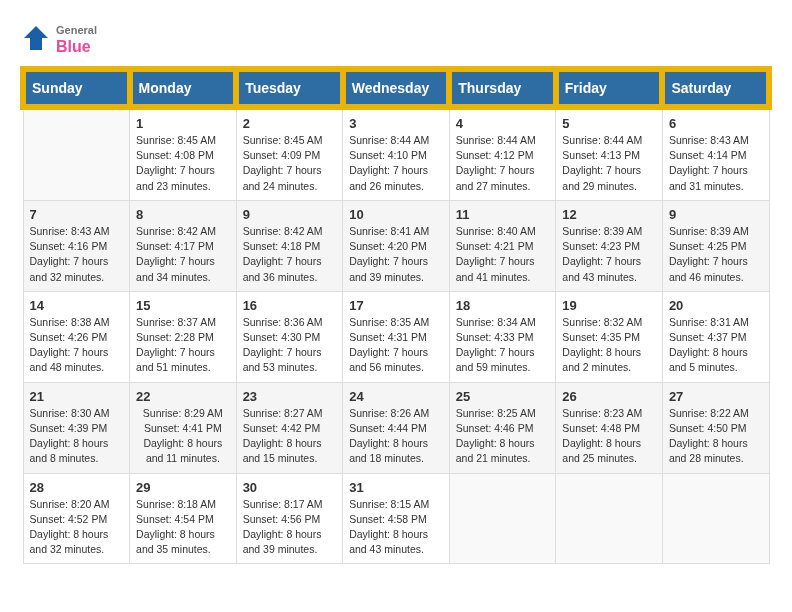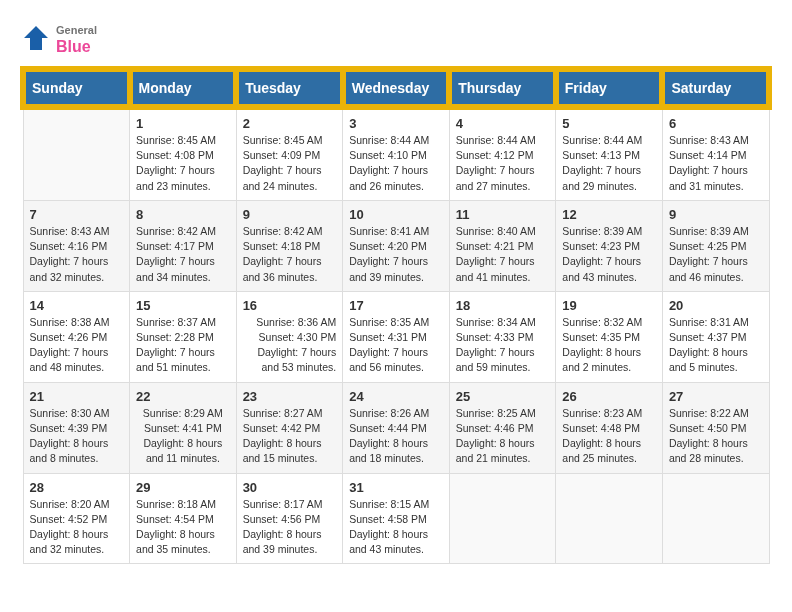--- a/index.html
+++ b/index.html
@@ -216,21 +216,21 @@
         </td>
         <td>
           <span class="day-num">15</span>
           <div class="day-info" style="white-space: pre-line;">Sunrise: 8:37 AM
 Sunset: 2:28 PM
 Daylight: 7 hours
 and 51 minutes.</div>
         </td>
         <td>
           <span class="day-num">16</span>
-          <div class="day-info" style="white-space: pre-line; text-align: right;">Sunrise: 8:36 AM
+          <div class="day-info" style="white-space: pre-line;">Sunrise: 8:36 AM
 Sunset: 4:30 PM
 Daylight: 7 hours
 and 53 minutes.</div>
         </td>
         <td>
           <span class="day-num">17</span>
           <div class="day-info" style="white-space: pre-line;">Sunrise: 8:35 AM
 Sunset: 4:31 PM
 Daylight: 7 hours
 and 56 minutes.</div>

